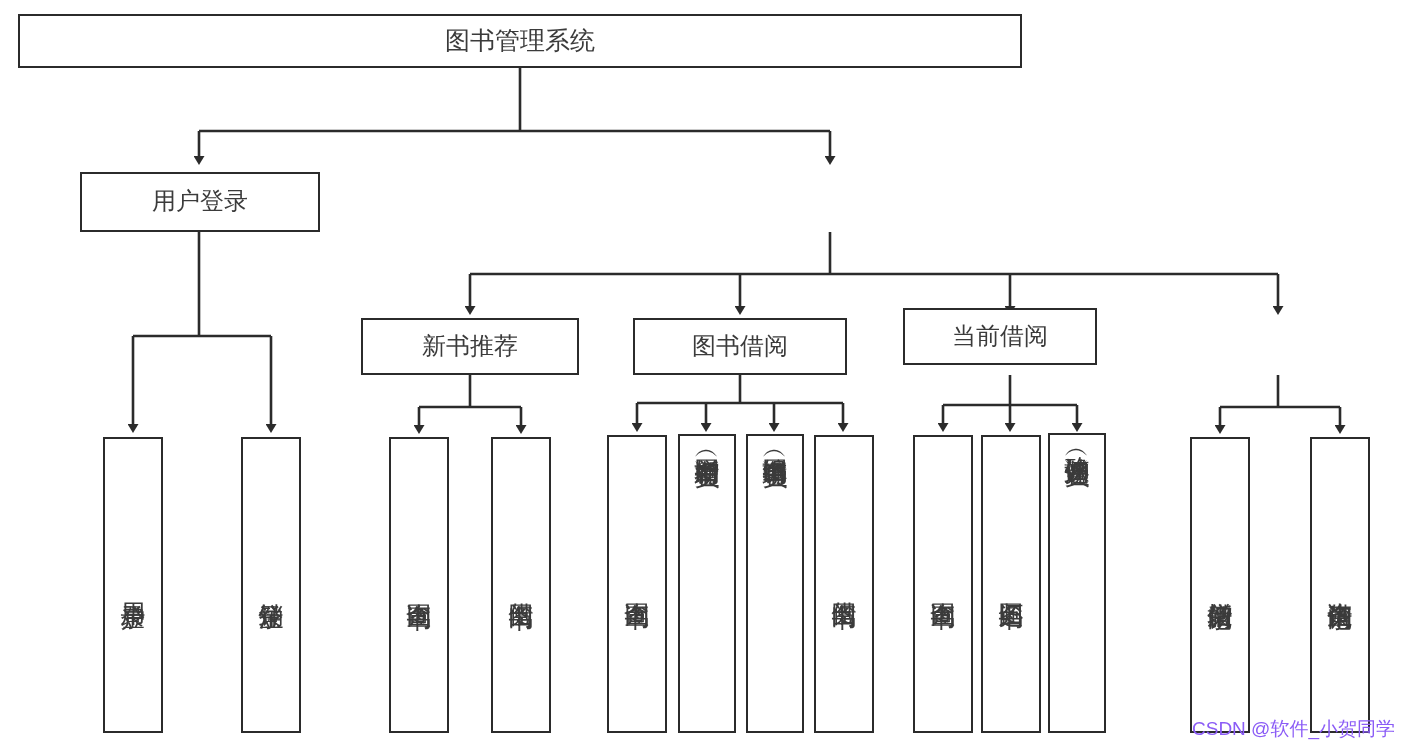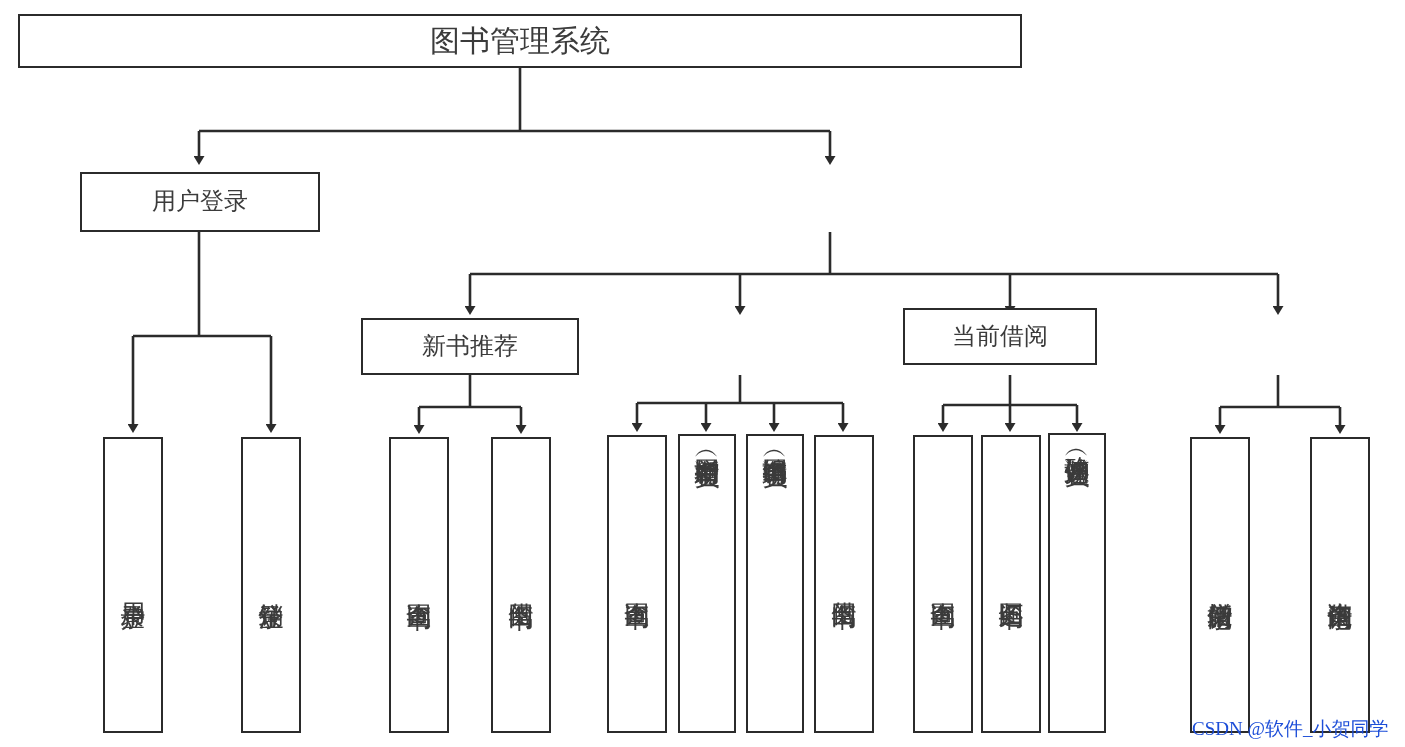--- a/index.html
+++ b/index.html
@@ -35,41 +35,41 @@
     display: flex;
     align-items: center;
     justify-content: center;
     text-align: center;
     line-height: 1.15;
   }
   .node.horiz {
     font-size: 24px;
   }
   .node.title {
-    font-size: 30px;
+    font-size: 25px;
   }
   .node.vert {
     writing-mode: vertical-rl;
     text-orientation: upright;
     font-size: 25px;
     line-height: 1.08;
     letter-spacing: 1px;
     align-items: center;
     justify-content: center;
     padding: 2px 0;
   }
   .node.vert.topalign {
     justify-content: flex-start;
   }
   .watermark {
     position: absolute;
     font-size: 19px;
-    color: #1d4ed8;
+    color: #8b5cf6;
     white-space: nowrap;
-    font-family: Liberation Serif, serif;
+    font-family: Liberation Sans, sans-serif;
   }
 </style>
 </head>
 <body>
 
 <div id="canvas">
 
   <svg id="edges" viewBox="0 0 1405 747" xmlns="http://www.w3.org/2000/svg">
     <defs>
       <marker id="arrow" markerWidth="9" markerHeight="11" refX="1" refY="5.5" orient="auto" markerUnits="userSpaceOnUse">
@@ -123,20 +123,21 @@
     </g>
   </svg>
 
   <div class="node title" style="left:18px; top:14px; width:1004px; height:54px;">图书管理系统</div>
 
   <div class="node horiz" style="left:80px; top:172px; width:240px; height:60px;">用户登录</div>
 
 
   <div class="node horiz" style="left:361px; top:318px; width:218px; height:57px;">新书推荐</div>
 
+  <div class="node horiz" style="left:633px; top:318px; width:214px; height:57px;">图书借阅</div>
 
   <div class="node horiz" style="left:903px; top:308px; width:194px; height:57px;">当前借阅</div>
 
 
   <div class="node vert" style="left:103px; top:437px; width:60px; height:296px;">用户登录</div>
 
   <div class="node vert" style="left:241px; top:437px; width:60px; height:296px;">注销登录</div>
 
   <div class="node vert" style="left:389px; top:437px; width:60px; height:296px;">查询图书</div>
 

